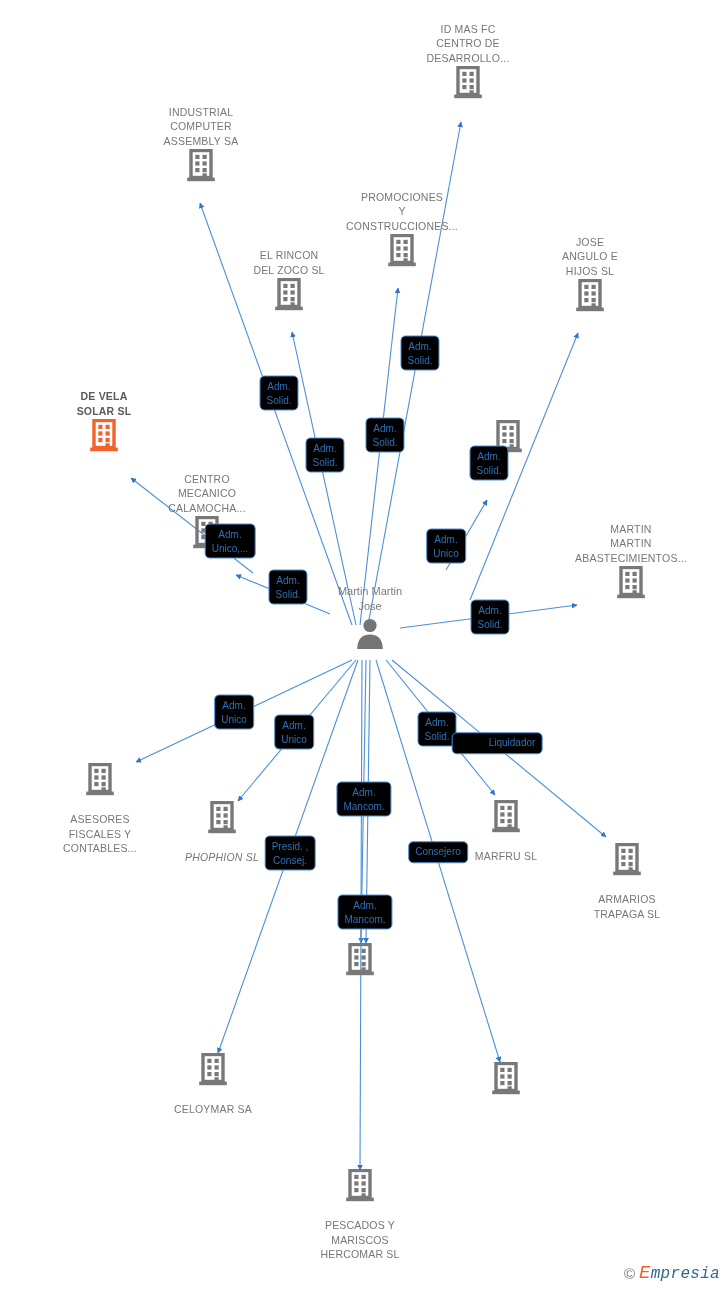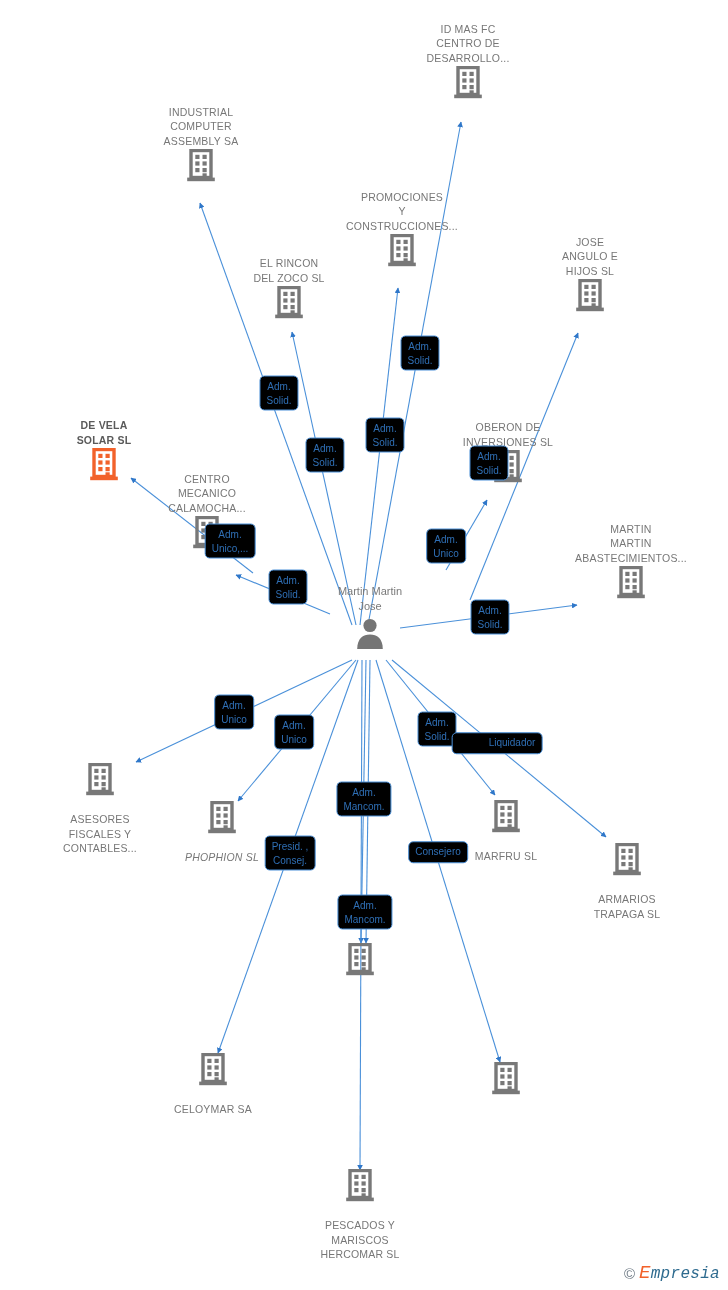--- a/index.html
+++ b/index.html
@@ -106,21 +106,21 @@
             <rect x="9.3" y="5.8" width="4.2" height="4.2" fill="#787878"></rect>
             <rect x="16.5" y="5.8" width="4.2" height="4.2" fill="#787878"></rect>
             <rect x="9.3" y="12.4" width="4.2" height="4.2" fill="#787878"></rect>
             <rect x="16.5" y="12.4" width="4.2" height="4.2" fill="#787878"></rect>
             <rect x="9.3" y="19" width="4.2" height="4.2" fill="#787878"></rect>
             <rect x="16.5" y="19" width="4.2" height="4.2" fill="#787878"></rect>
             <rect x="16.5" y="24.3" width="4.2" height="4.2" fill="#787878"></rect>
             <rect x="1.2" y="28.6" width="27.6" height="3.6" fill="#787878"></rect>
           </svg></span>
       </div>
-      <div class="node above" style="left: 289px; top: 248px; margin-top: 8px;">
+      <div class="node above" style="left: 289px; top: 248px;">
         <span class="lbl">EL RINCON
 DEL ZOCO SL</span>
         <span class="ico"><svg width="30" height="34" viewBox="0 0 30 34">
             <rect x="5" y="1.5" width="20" height="27" fill="none" stroke="#787878" stroke-width="3.4"></rect>
             <rect x="9.3" y="5.8" width="4.2" height="4.2" fill="#787878"></rect>
             <rect x="16.5" y="5.8" width="4.2" height="4.2" fill="#787878"></rect>
             <rect x="9.3" y="12.4" width="4.2" height="4.2" fill="#787878"></rect>
             <rect x="16.5" y="12.4" width="4.2" height="4.2" fill="#787878"></rect>
             <rect x="9.3" y="19" width="4.2" height="4.2" fill="#787878"></rect>
             <rect x="16.5" y="19" width="4.2" height="4.2" fill="#787878"></rect>
@@ -137,38 +137,36 @@
             <rect x="9.3" y="5.8" width="4.2" height="4.2" fill="#787878"></rect>
             <rect x="16.5" y="5.8" width="4.2" height="4.2" fill="#787878"></rect>
             <rect x="9.3" y="12.4" width="4.2" height="4.2" fill="#787878"></rect>
             <rect x="16.5" y="12.4" width="4.2" height="4.2" fill="#787878"></rect>
             <rect x="9.3" y="19" width="4.2" height="4.2" fill="#787878"></rect>
             <rect x="16.5" y="19" width="4.2" height="4.2" fill="#787878"></rect>
             <rect x="16.5" y="24.3" width="4.2" height="4.2" fill="#787878"></rect>
             <rect x="1.2" y="28.6" width="27.6" height="3.6" fill="#787878"></rect>
           </svg></span>
       </div>
-      <div class="node above highlight" style="left: 104px; top: 389px; margin-top: 29px;">
+      <div class="node above highlight" style="left: 104px; top: 389px;">
         <span class="lbl">DE VELA
 SOLAR SL</span>
         <span class="ico"><svg width="30" height="34" viewBox="0 0 30 34">
             <rect x="5" y="1.5" width="20" height="27" fill="none" stroke="#f2622b" stroke-width="3.4"></rect>
             <rect x="9.3" y="5.8" width="4.2" height="4.2" fill="#f2622b"></rect>
             <rect x="16.5" y="5.8" width="4.2" height="4.2" fill="#f2622b"></rect>
             <rect x="9.3" y="12.4" width="4.2" height="4.2" fill="#f2622b"></rect>
             <rect x="16.5" y="12.4" width="4.2" height="4.2" fill="#f2622b"></rect>
             <rect x="9.3" y="19" width="4.2" height="4.2" fill="#f2622b"></rect>
             <rect x="16.5" y="19" width="4.2" height="4.2" fill="#f2622b"></rect>
             <rect x="16.5" y="24.3" width="4.2" height="4.2" fill="#f2622b"></rect>
             <rect x="1.2" y="28.6" width="27.6" height="3.6" fill="#f2622b"></rect>
           </svg></span>
       </div>
       <div class="node above" style="left: 508px; top: 420px;">
-        <span class="lbl">OBERON DE
-INVERSIONES SL</span>
         <span class="ico"><svg width="30" height="34" viewBox="0 0 30 34">
             <rect x="5" y="1.5" width="20" height="27" fill="none" stroke="#787878" stroke-width="3.4"></rect>
             <rect x="9.3" y="5.8" width="4.2" height="4.2" fill="#787878"></rect>
             <rect x="16.5" y="5.8" width="4.2" height="4.2" fill="#787878"></rect>
             <rect x="9.3" y="12.4" width="4.2" height="4.2" fill="#787878"></rect>
             <rect x="16.5" y="12.4" width="4.2" height="4.2" fill="#787878"></rect>
             <rect x="9.3" y="19" width="4.2" height="4.2" fill="#787878"></rect>
             <rect x="16.5" y="19" width="4.2" height="4.2" fill="#787878"></rect>
             <rect x="16.5" y="24.3" width="4.2" height="4.2" fill="#787878"></rect>
             <rect x="1.2" y="28.6" width="27.6" height="3.6" fill="#787878"></rect>

